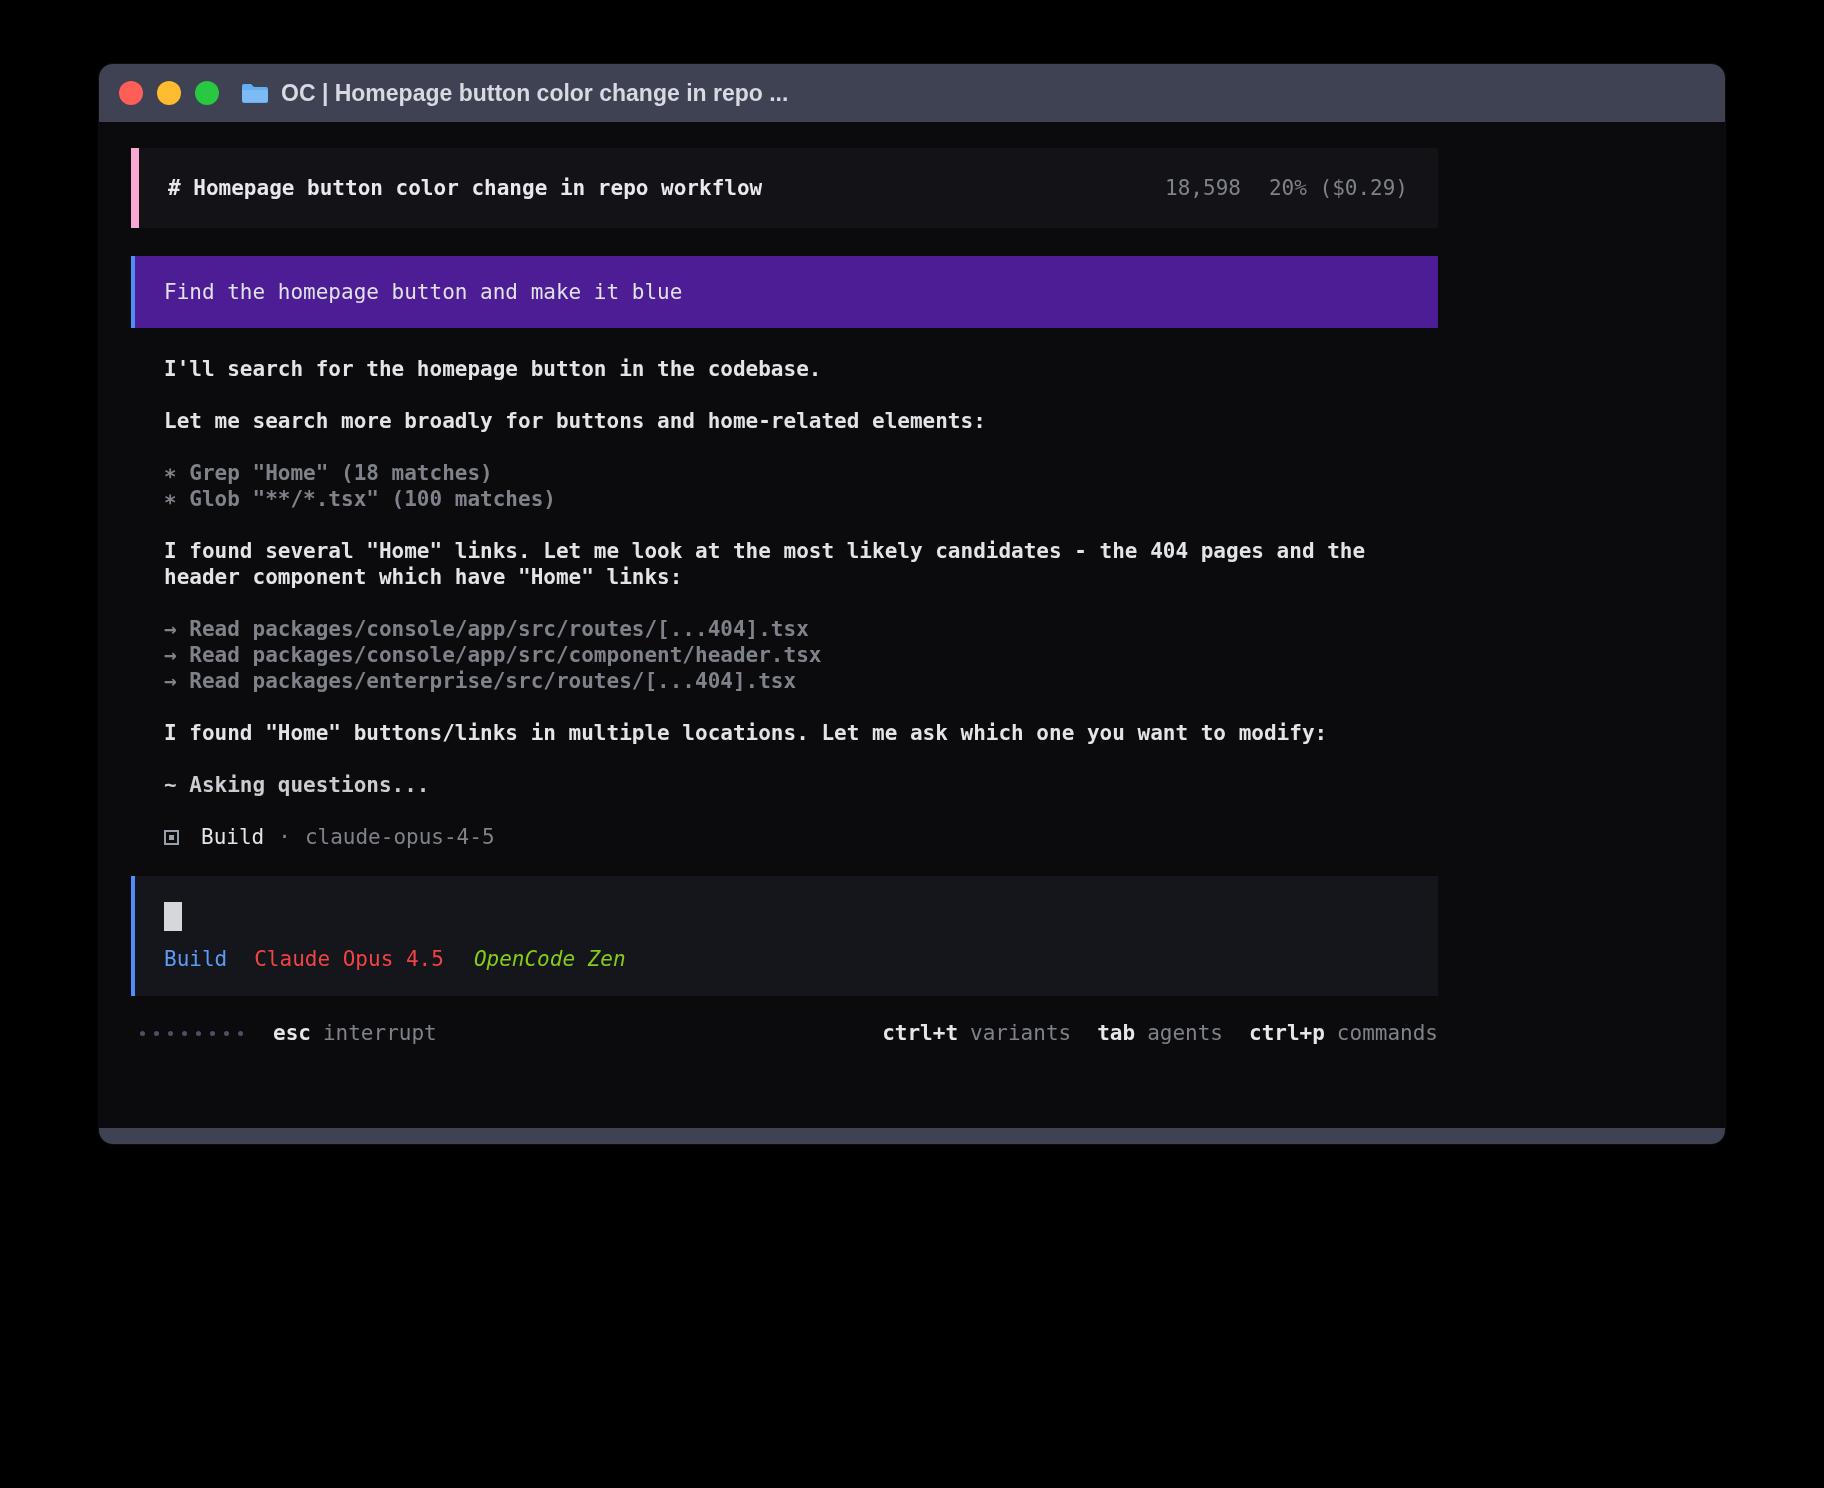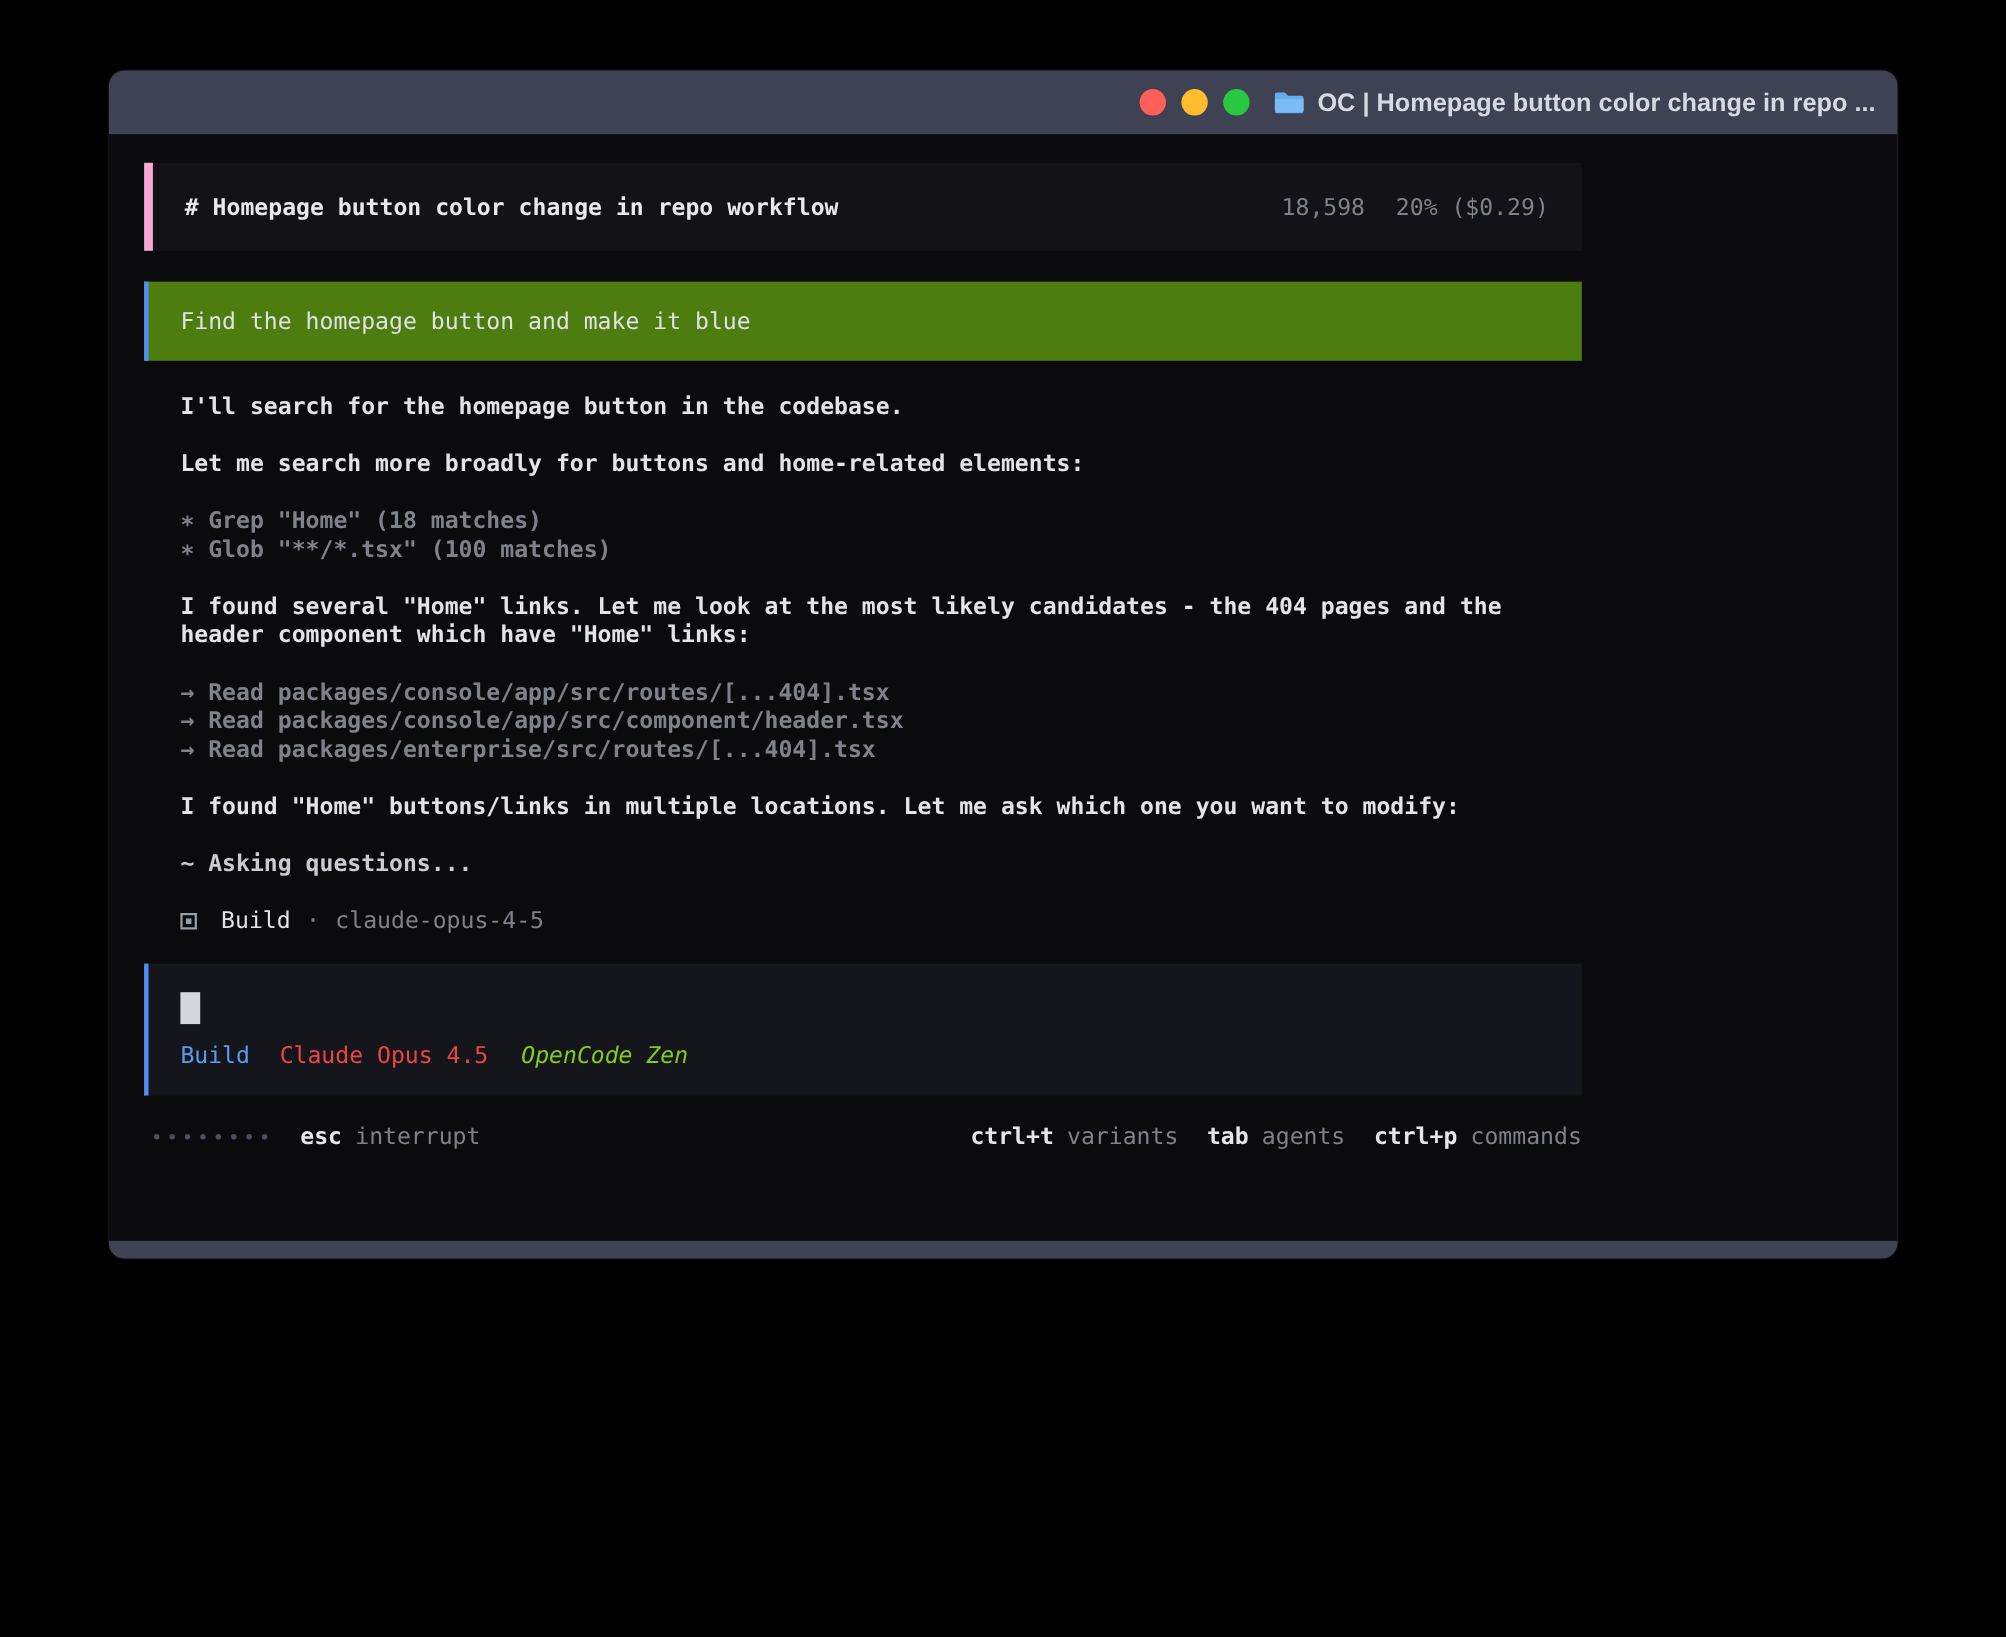--- a/index.html
+++ b/index.html
@@ -17,21 +17,20 @@
     display: flex; flex-direction: column;
     overflow: hidden;
     box-shadow: 0 0 0 1px rgba(255,255,255,0.05);
   }
 
   
   .titlebar {
     flex: 0 0 58px;
     display: flex; align-items: center;
     padding: 0 20px;
-    justify-content: flex-end;
   }
   .lights { display: flex; gap: 14px; align-items: center; margin-right: 22px; }
   .light { width: 24px; height: 24px; border-radius: 50%; }
   .light.red    { background: #ff5f57; }
   .light.yellow { background: #febc2e; }
   .light.green  { background: #28c840; }
   .folder-icon { display: flex; align-items: center; margin-right: 12px; }
   .window-title {
     font-family: "Liberation Sans", sans-serif;
     font-weight: bold; font-size: 23px; color: #d7dae2;
@@ -57,21 +56,21 @@
     padding: 0 30px 0 29px;
     display: flex; align-items: center; justify-content: space-between; gap: 23px;
   }
   .sh-title { font-weight: bold; color: #e8e9ec; }
   .sh-right { color: #7f828a; display: flex; gap: 28px; }
 
   
   .user-message {
     margin-top: 28px;
     height: 72px;
-    background: #4d7c0f;
+    background: #4c1d95;
     border-left: 4px solid #4f8df7;
     padding: 0 29px;
     display: flex; align-items: center;
     color: #e0e2e7;
   }
 
   
   .transcript { margin-top: 28px; padding: 0 30px 0 33px; }
   .block { margin-bottom: 26px; }
   .block .line { white-space: pre-wrap; word-break: break-word; font-weight: bold; }

